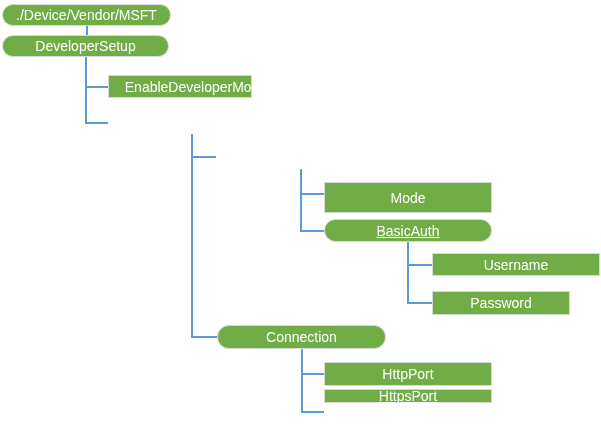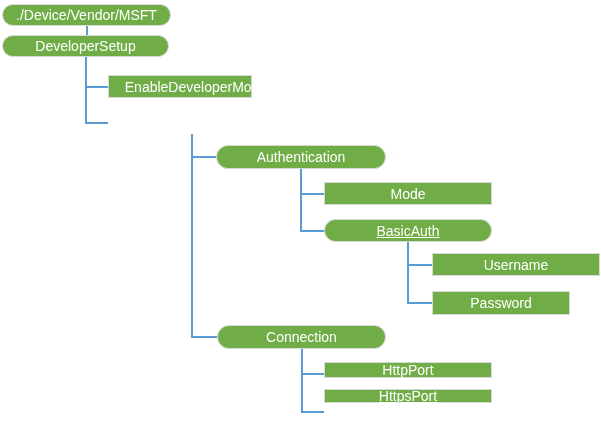--- a/index.html
+++ b/index.html
@@ -59,37 +59,34 @@
     <div class="seg" style="left: 300.5px; top: 349px; width: 2px; height: 63.5px;"></div>
     <div class="node rounded" style="left: 2px; top: 35px; width: 167px; height: 22px;">
       <span>DeveloperSetup</span>
     </div>
     <div class="node rounded" style="left: 2px; top: 4px; width: 169px; height: 22px;">
       <span>./Device/Vendor/MSFT</span>
     </div>
     <div class="node rect" style="left: 108px; top: 75px; width: 144px; height: 23px; padding-left: 32px;">
       <span>EnableDeveloperMode</span>
     </div>
-    <div class="node rounded" style="left: 216px; top: 145px; width: 170px; height: 24px;">
-      <span>Authentication</span>
-    </div>
-    <div class="node rect" style="left: 324px; top: 182px; width: 168px; height: 23px;">
+    <div class="node rect" style="left: 324px; top: 182px; width: 168px; height: 31px;">
       <span>Mode</span>
     </div>
     <div class="node rounded" style="left: 324px; top: 219px; width: 168px; height: 23px; text-decoration: underline;">
       <span>BasicAuth</span>
     </div>
     <div class="node rect" style="left: 432px; top: 253px; width: 168px; height: 23px;">
       <span>Username</span>
     </div>
     <div class="node rect" style="left: 432px; top: 291px; width: 138px; height: 24px;">
       <span>Password</span>
     </div>
     <div class="node rounded" style="left: 217px; top: 325px; width: 169px; height: 24px;">
       <span>Connection</span>
     </div>
-    <div class="node rect" style="left: 324px; top: 362px; width: 168px; height: 16px;">
+    <div class="node rect" style="left: 324px; top: 362px; width: 168px; height: 24px;">
       <span>HttpPort</span>
     </div>
     <div class="node rect" style="left: 324px; top: 389px; width: 168px; height: 14px; text-decoration: underline;">
       <span>HttpsPort</span>
     </div>
   </div>
 
 </body></html>

